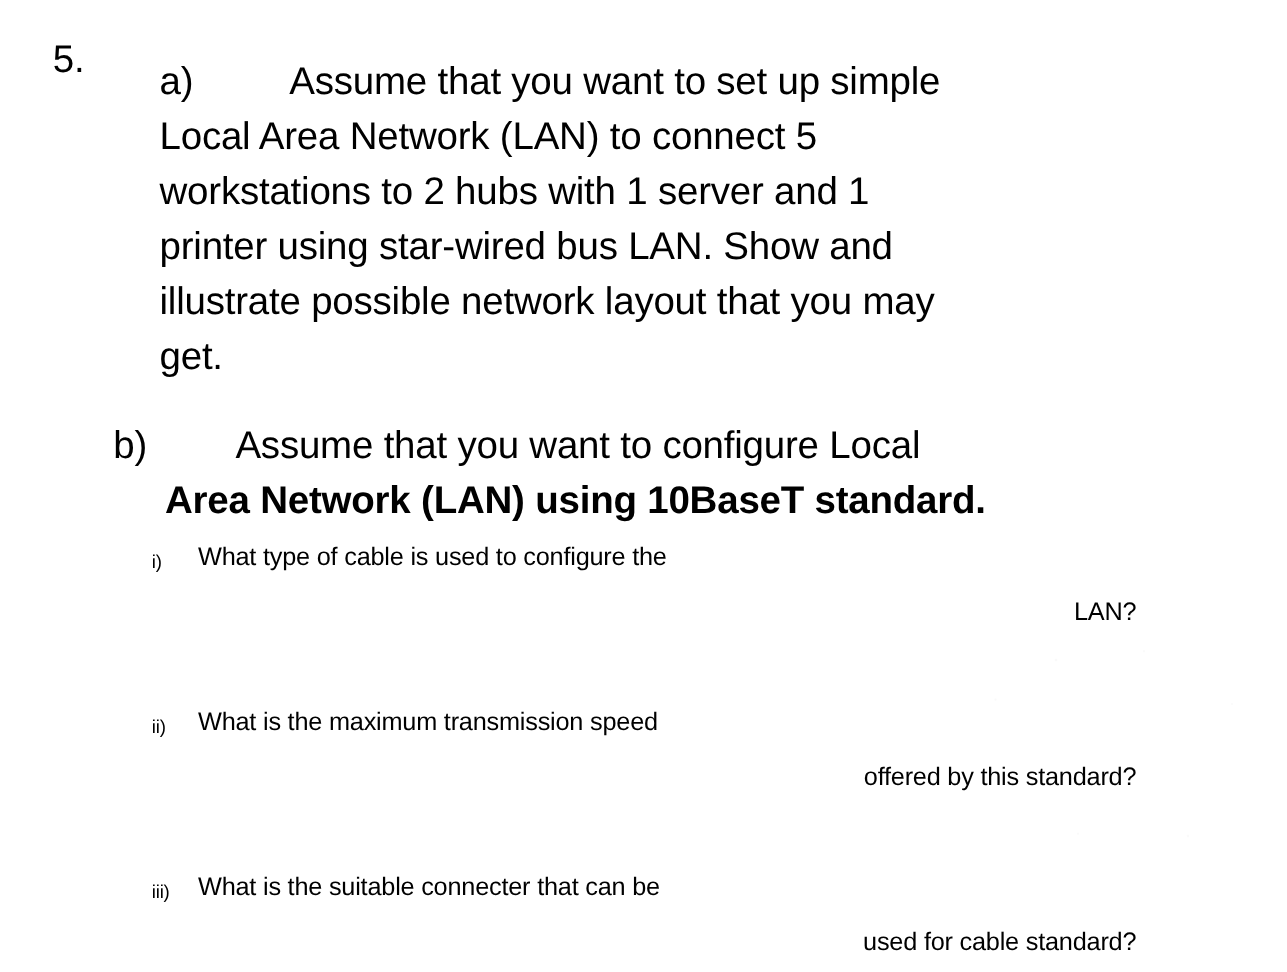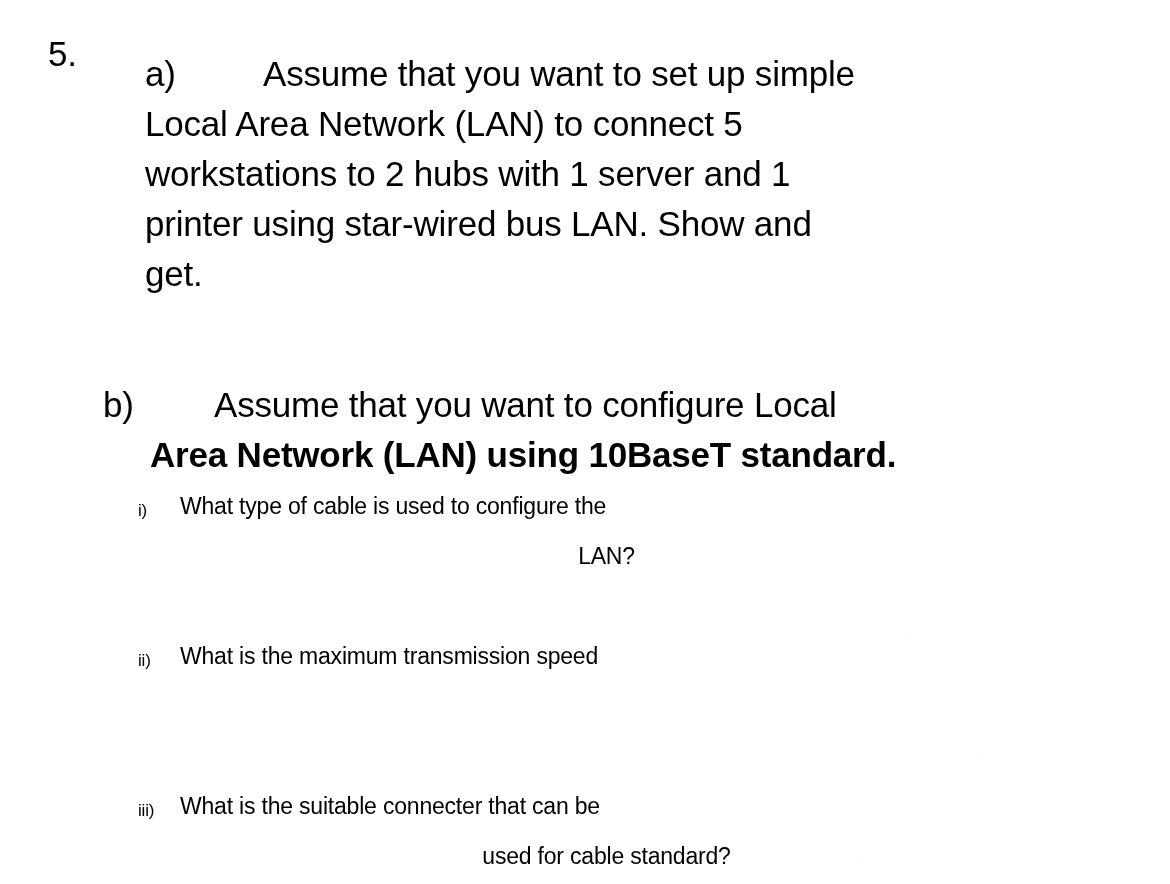--- a/index.html
+++ b/index.html
@@ -131,21 +131,21 @@
     text-align: justify;
     text-justify: inter-word;
     letter-spacing: -0.2px;
   }
   .subitem-text p {
     margin: 0;
   }
   
   .subitem-cont {
     margin-left: 10px;
-    text-align: center;
+    text-align: right;
   }
 
   
   #subitem-i   { top: 481px; }
   #subitem-ii  { top: 631px; }
   #subitem-iii { top: 781px; }
 
   
   .no-justify { text-align: left !important; }
 
@@ -166,20 +166,21 @@
   <div class="question-block">
 
     <div class="q-number">5.</div>
 
     <div class="part-a">
       <div class="part-body">
         <p><span class="part-label">a)</span><span class="tab-gap"></span><span>Assume that you want to set up simple</span></p>
         <p>Local Area Network (LAN) to connect 5</p>
         <p>workstations to 2 hubs with 1 server and 1</p>
         <p>printer using star-wired bus LAN. Show and</p>
+        <p>illustrate possible network layout that you may</p>
         <p class="no-justify">get.</p>
       </div>
     </div>
 
     <div class="part-b">
       <div class="part-body">
         <p><span class="part-label">b)</span><span class="tab-gap-b"></span><span>Assume that you want to configure Local</span></p>
         <p class="no-justify" style="margin-left:47px;font-weight:bold;">Area Network (LAN) using 10BaseT standard.</p>
       </div>
     </div>
@@ -189,20 +190,21 @@
       <div class="subitem-text">
         <p>What type of cable is used to configure the</p>
         <p class="subitem-cont">LAN?</p>
       </div>
     </div>
 
     <div class="subitem" id="subitem-ii">
       <div class="subitem-marker">ii)</div>
       <div class="subitem-text">
         <p>What is the maximum transmission speed</p>
+        <p class="subitem-cont">offered by this standard?</p>
       </div>
     </div>
 
     <div class="subitem" id="subitem-iii">
       <div class="subitem-marker wide">iii)</div>
       <div class="subitem-text">
         <p>What is the suitable connecter that can be</p>
         <p class="subitem-cont">used for cable standard?</p>
       </div>
     </div>

